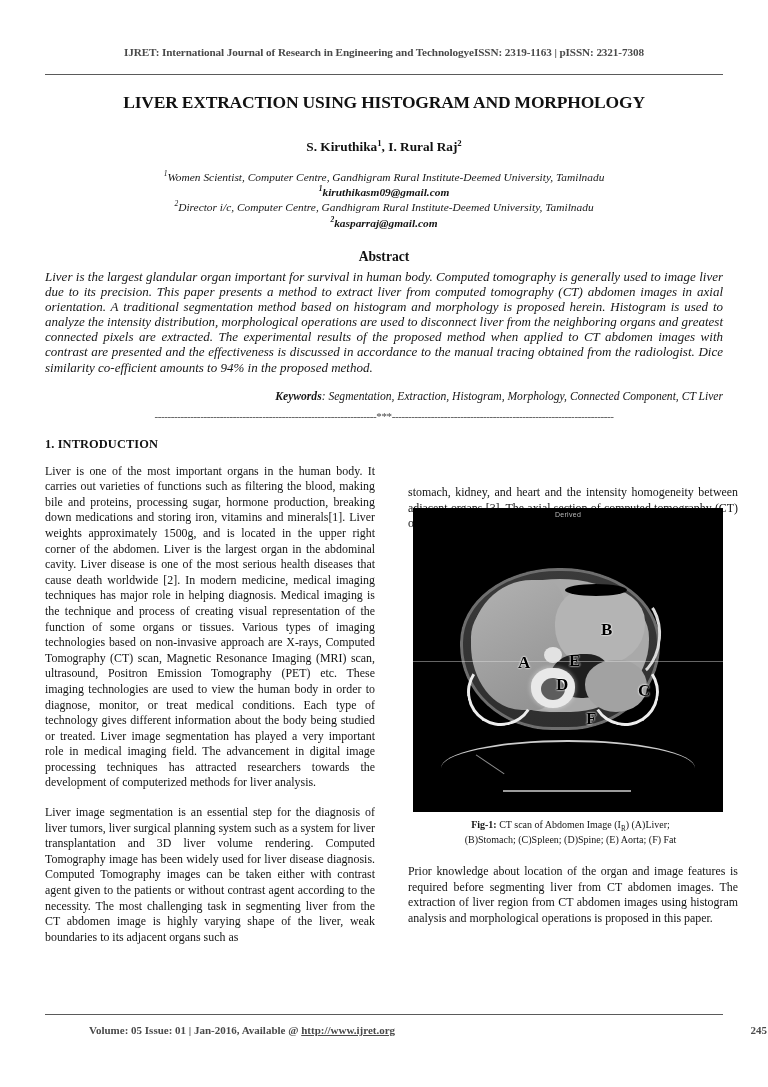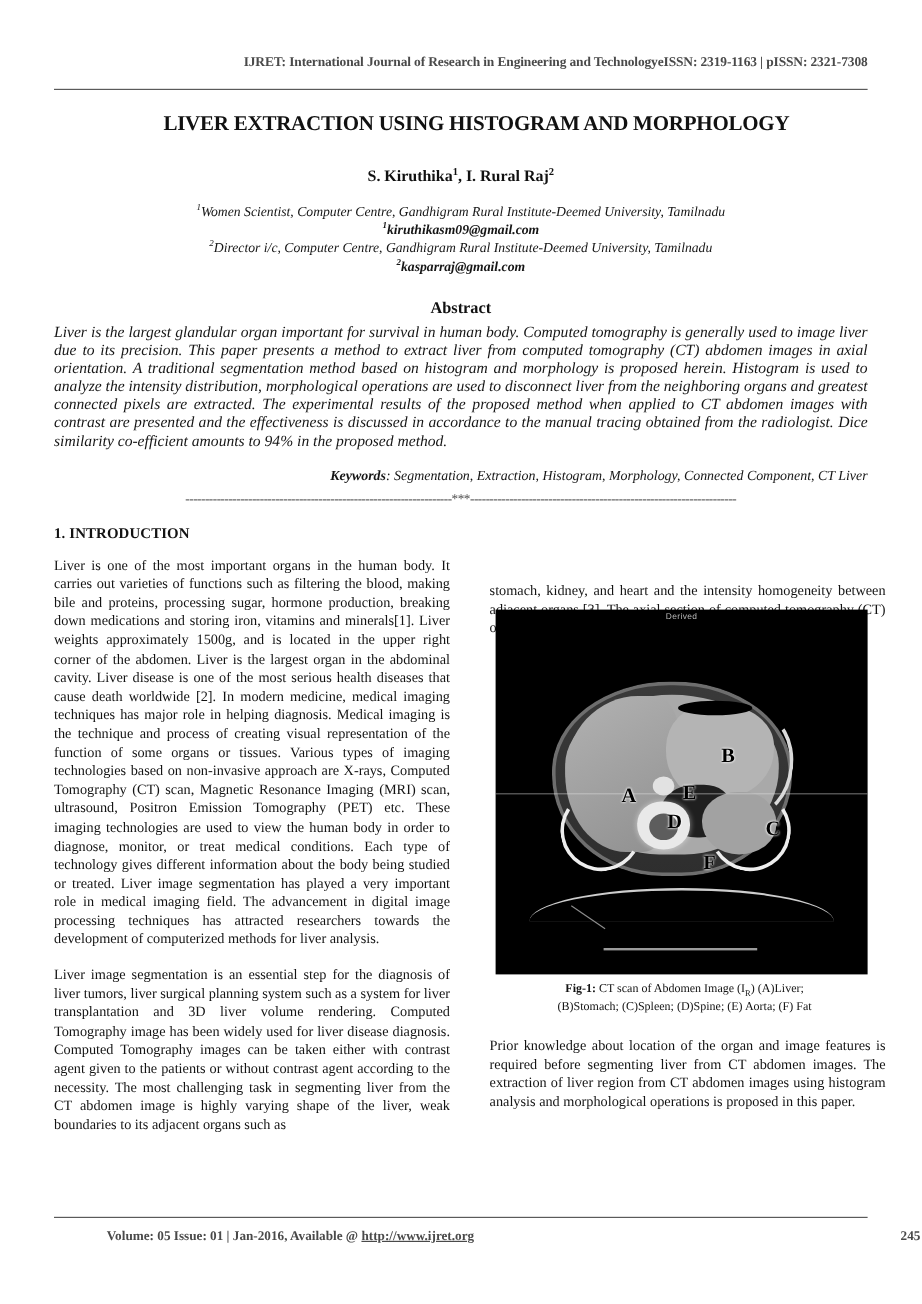--- a/index.html
+++ b/index.html
@@ -23,41 +23,41 @@
   }
 
   
   .runhead {
     position: absolute;
     left: 45px; top: 46px;
     width: 678px;
     height: 18px;
     display: flex;
     align-items: baseline;
-    justify-content: flex-end;
+    justify-content: center;
     font-family: "Liberation Serif", serif;
     font-weight: bold;
     font-size: 11.2px;
     color: #4a4a4a;
     letter-spacing: -0.1px;
   }
   .runhead .left { white-space: nowrap; }
   .runhead .right { white-space: nowrap; }
   .rule-top {
     position: absolute;
     left: 45px; top: 74px;
     width: 678px;
     height: 1px;
     background: #5a5a5a;
   }
 
   
   .paper-title {
     position: absolute;
-    left: 58px; top: 92px;
+    left: 45px; top: 92px;
     width: 678px;
     text-align: center;
     font-family: "Liberation Serif", serif;
     font-weight: bold;
     font-size: 17.5px;
     letter-spacing: -0.2px;
     color: #111;
   }
 
   

